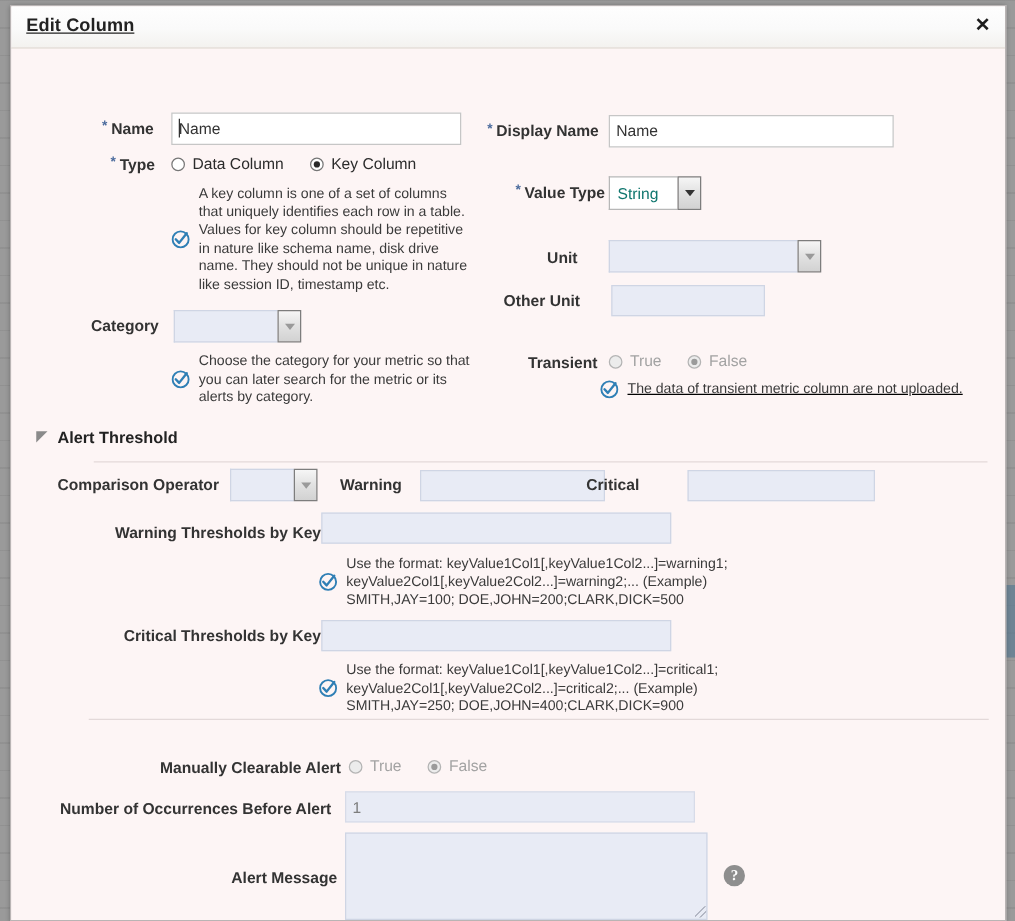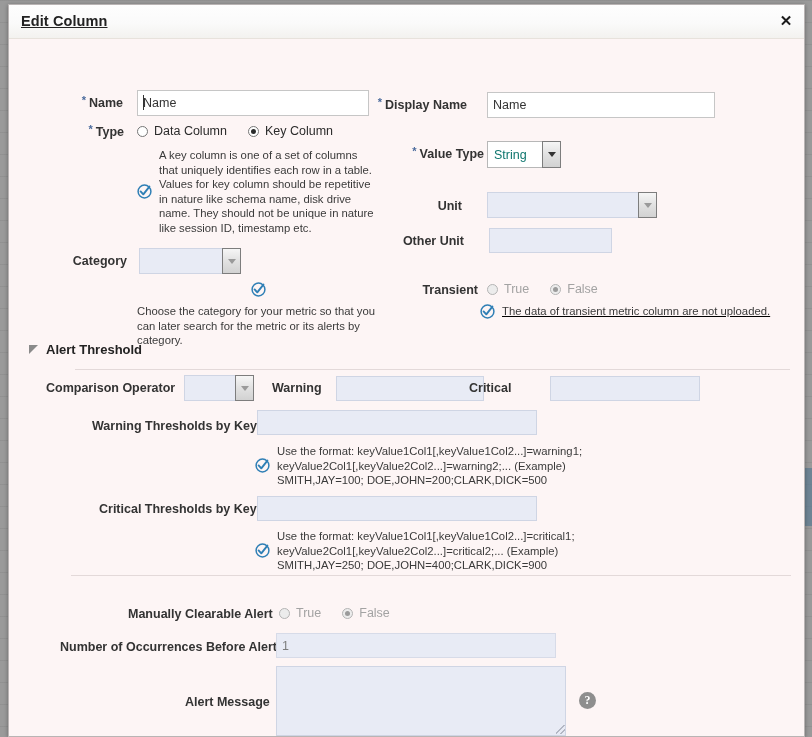--- a/index.html
+++ b/index.html
@@ -227,21 +227,21 @@
     <div class="close-btn">✕</div>
     <div class="titlebar-underline"></div>
   </div>
 
   <div class="body">
 
     <div class="lbl req" style="left:62px; top:57px; width:52px;">Name</div>
     <input class="fld white" style="left: 128px; top: 51px; width: 232px; height: 26px;" value="Name">
     <div class="caret" style="left:134px; top:56px; height:15px;"></div>
 
-    <div class="lbl req" style="left:358px; top:59px; width:100px;">Display Name</div>
+    <div class="lbl req" style="left:370px; top:59px; width:100px;">Display Name</div>
     <input class="fld white" style="left: 478px; top: 53px; width: 228px; height: 26px;" value="Name">
 
     <div class="lbl req" style="left:75px; top:86px; width:40px;">Type</div>
     <div class="radiogrp" style="left:128px; top:85px;">
       <span class="radio"></span>
       <span class="rlabel">Data Column</span>
       <span class="rgap"></span>
       <span class="radio checked"></span>
       <span class="rlabel">Key Column</span>
     </div>
@@ -276,21 +276,21 @@
     <input class="fld" style="left: 480px; top: 189px; width: 123px; height: 25px;" value="">
 
     <div class="lbl" style="left:58px; top:215px; width:60px;">Category</div>
     <div class="combo" style="left:130px; top:209px; width:102px; height:26px;">
       <span class="cbox"></span>
       <span class="cbtn">
           <span class="arrow-dn muted"></span>
         </span>
     </div>
 
-    <div class="hint" style="left:128px; top:243px; width:242px;flex-direction:column;">
+    <div class="hint" style="left:128px; top:243px; width:242px;">
       <span class="chk">
         <svg width="15" height="15" viewBox="0 0 15 15">
           <circle cx="7.5" cy="7.5" r="6.4" fill="none" stroke="#2f7fb5" stroke-width="1.5"></circle>
           <path d="M3.6 7.4 L6.3 10.3 L12.4 2.6" fill="none" stroke="#2f7fb5" stroke-width="1.9" stroke-linecap="round" stroke-linejoin="round"></path>
         </svg>
       </span>
       <span class="hint-text">Choose the category for your metric so that you can later search for the metric or its alerts by category.</span>
     </div>
 
     <div class="lbl" style="left:404px; top:244px; width:65px;">Transient</div>
@@ -362,21 +362,21 @@
 
     <div class="plainlbl" style="left:119px; top:568px;">Manually Clearable Alert</div>
     <div class="radiogrp" style="left:270px; top:567px;">
       <span class="radio off"></span>
       <span class="rlabel muted">True</span>
       <span class="rgap"></span>
       <span class="radio off checked"></span>
       <span class="rlabel muted">False</span>
     </div>
 
-    <div class="plainlbl" style="left:51px; top:601px;">Number of Occurrences Before Alert</div>
+    <div class="plainlbl" style="left:39px; top:601px;">Number of Occurrences Before Alert</div>
     <input class="fld disabledish" style="left: 267px; top: 594px; width: 280px; height: 25px;" value="1">
 
     <div class="plainlbl" style="left:176px; top:656px;">Alert Message</div>
     <textarea class="fld" style="left: 267px; top: 627px; width: 290px; height: 70px;"></textarea>
     <div class="grip" style="left:547px; top:686px;"></div>
     <div class="help-icon" style="left:570px; top:653px;">?</div>
 
   </div>
 </div>
 

